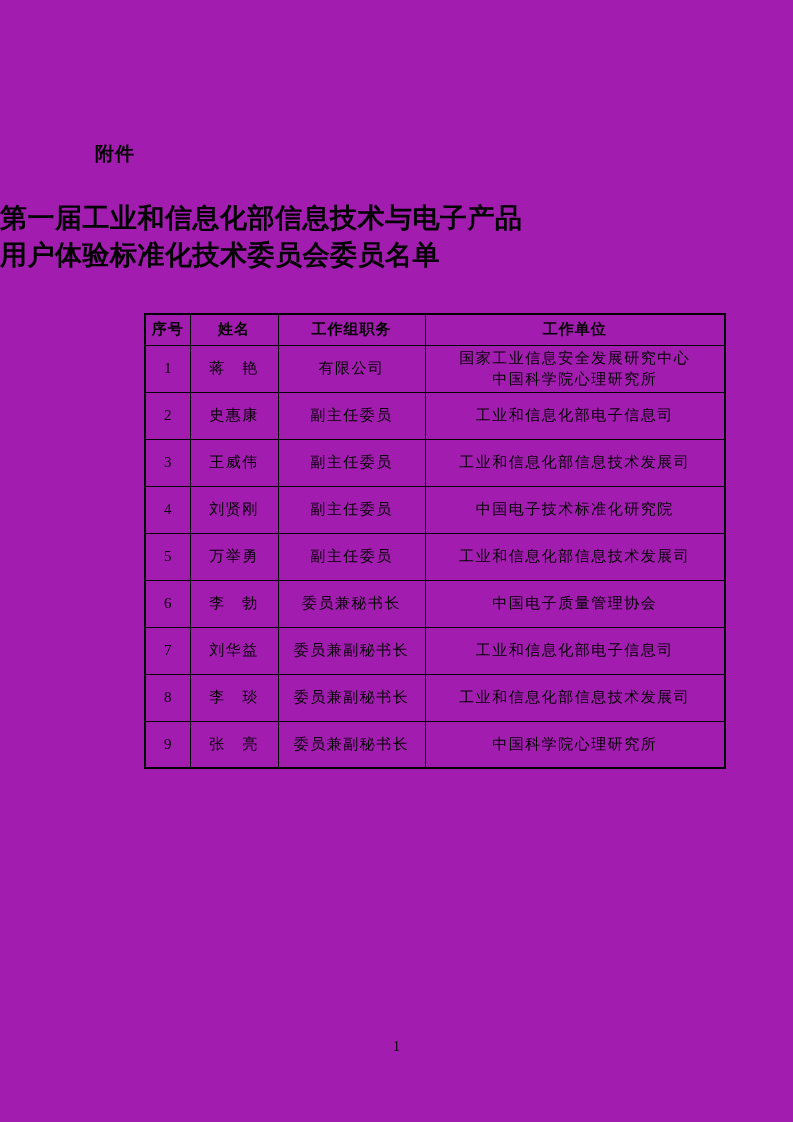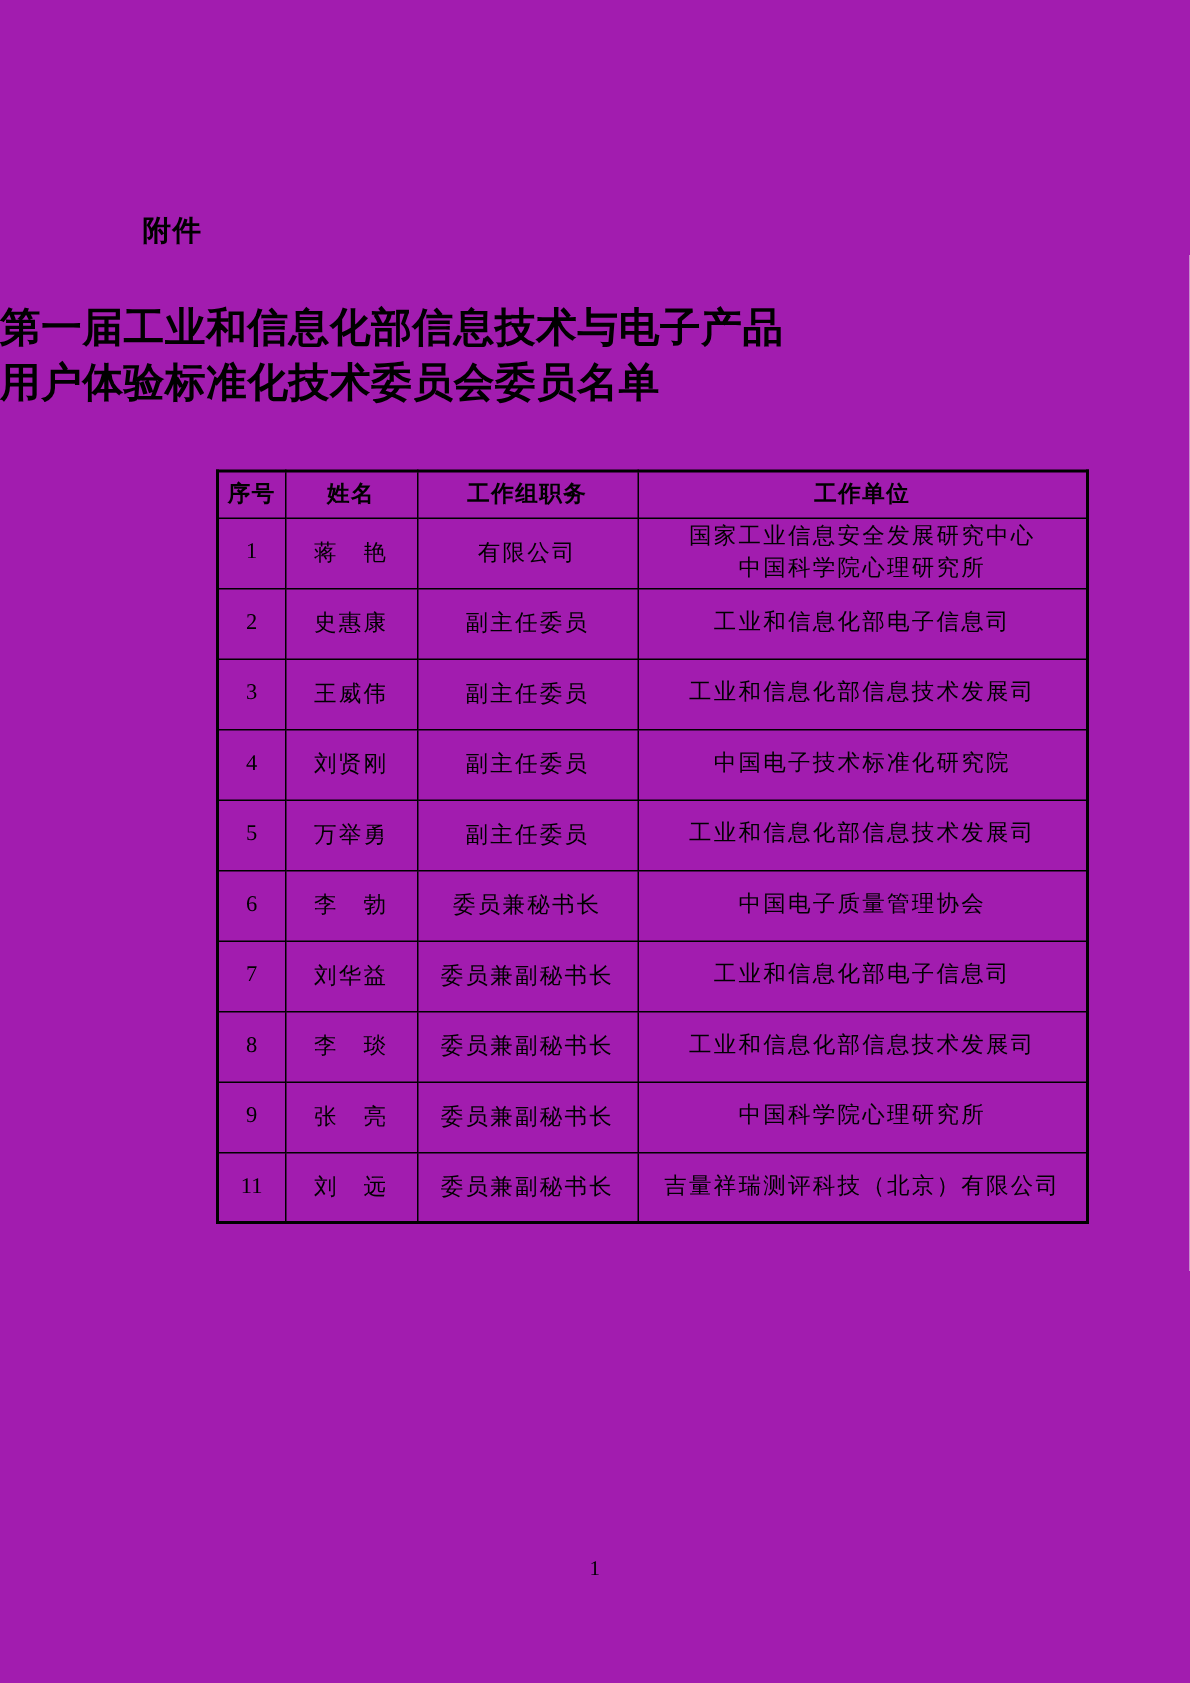--- a/index.html
+++ b/index.html
@@ -168,26 +168,20 @@
   </tr>
 
   <tr>
     <td class="cell-no">9</td>
     <td class="cell-name">张　亮</td>
     <td class="cell-position">委员兼副秘书长</td>
     <td class="cell-unit">中国科学院心理研究所</td>
   </tr>
 
 
-  <tr>
-    <td class="cell-no">11</td>
-    <td class="cell-name">刘　远</td>
-    <td class="cell-position">委员兼副秘书长</td>
-    <td class="cell-unit">吉量祥瑞测评科技（北京）有限公司</td>
-  </tr>
 
 
 </tbody>
   </table>
 
   <div class="page-number">1</div>
 
 </div>
 
 </body></html>

